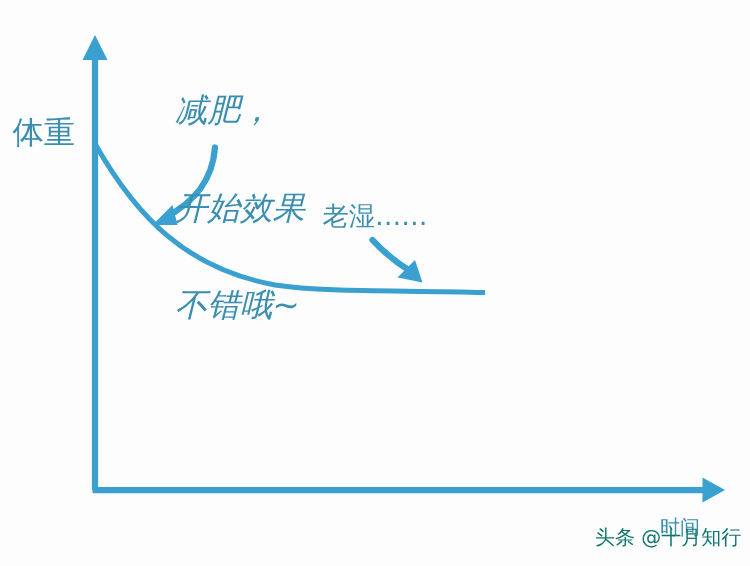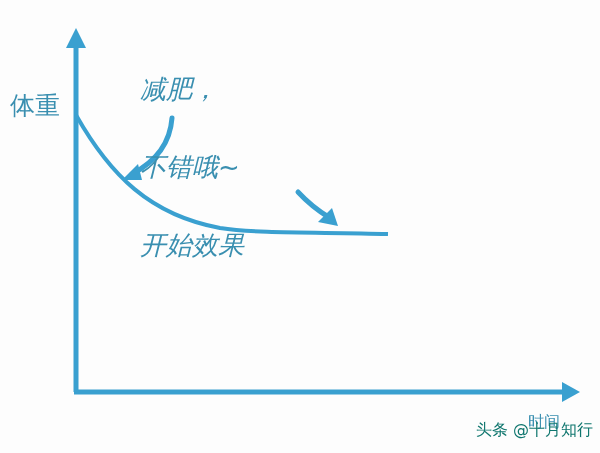--- a/index.html
+++ b/index.html
@@ -31,20 +31,21 @@
 
   <path d="M298,192 C310,205 320,212 330,218" fill="none" stroke="#3aa0d0" stroke-width="5" stroke-linecap="round"></path>
   <polygon points="338,226 318,222 332,208" fill="#3aa0d0"></polygon>
 </svg>
 
 <div class="lbl ylabel">体重</div>
 <div class="lbl xlabel">时间</div>
 
 <div class="lbl note1">
   <div>减肥，</div>
+  <div>开始效果</div>
   <div>不错哦~</div>
-  <div>开始效果</div>
 </div>
 
 <div class="lbl note2">
+  <div>老湿……</div>
 </div>
 
 <div class="wm">头条 @十月知行</div>
 
 </body></html>

